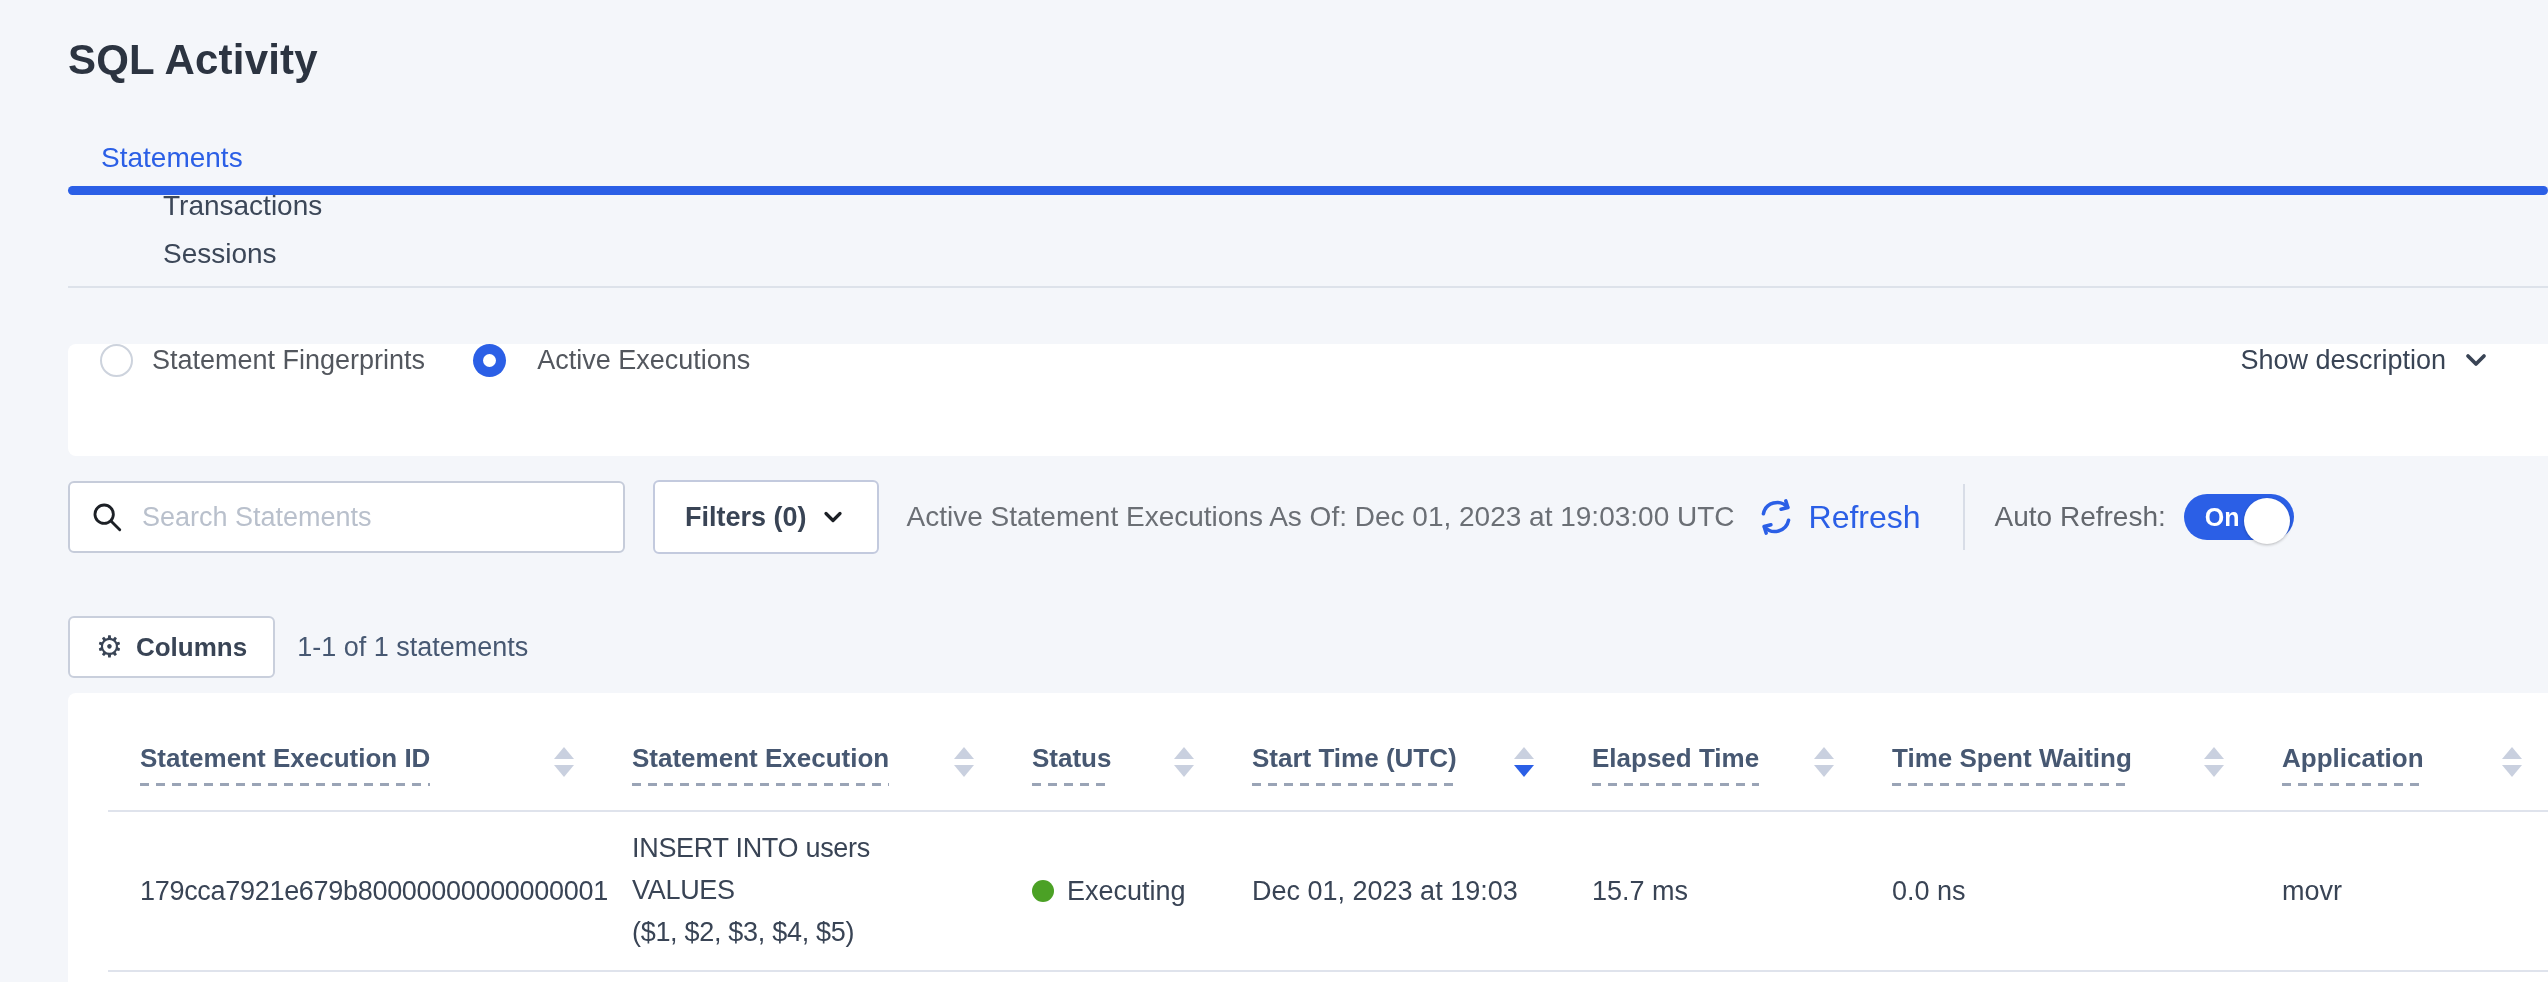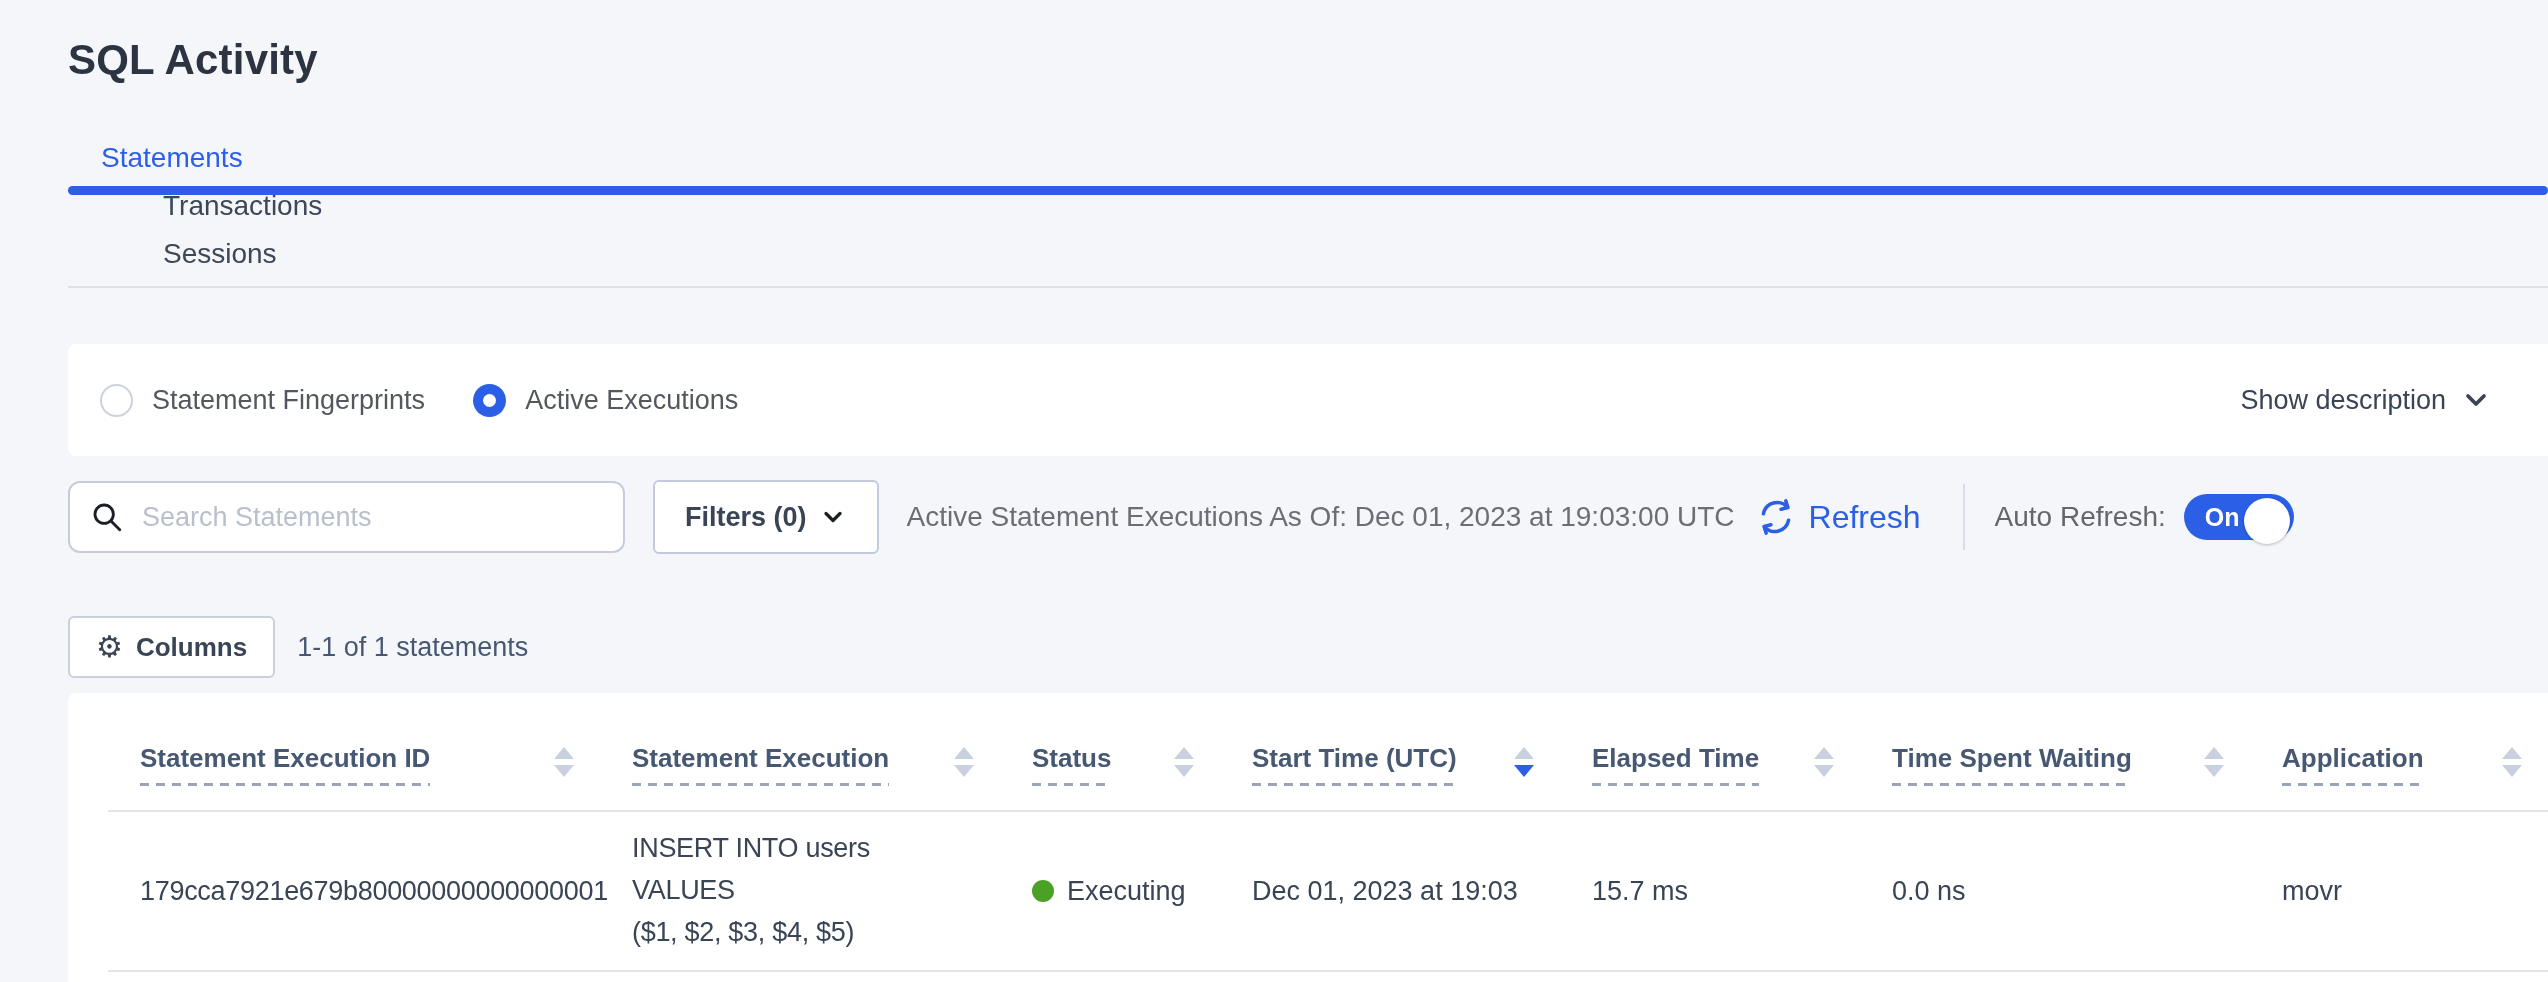--- a/index.html
+++ b/index.html
@@ -56,26 +56,26 @@
     margin-left:68px;
     width:calc(100% - 68px);
     border-radius:8px 0 0 8px;
   }
 
   
   .view-card {
     margin-top:56px;
     height:112px;
     display:flex;
-    align-items:center;
+    align-items:flex-start;
     padding:0 56px 0 32px;
   }
   .radio-group { display:flex; align-items:center; }
   .radio-option { display:flex; align-items:center; cursor:pointer; }
-  .radio-option + .radio-option { margin-left:48px; }
+  .radio-option + .radio-option { margin-left:48px;gap:12px; }
   .radio-circle {
     width:33px; height:33px;
     border-radius:50%;
     border:2px solid #cdd3dd;
     background:#fff;
     flex:0 0 auto;
   }
   .radio-circle.selected {
     border:none;
     background:var(--accent);
@@ -104,21 +104,21 @@
     display:flex;
     align-items:center;
     margin:24px 0 0 68px;
     height:74px;
   }
   .search-box {
     display:flex; align-items:center;
     width:557px; height:72px;
     background:#fff;
     border:2px solid #c6ccda;
-    border-radius:12px;
+    border-radius:6px;
     padding:4px 20px;
   }
   .search-box svg { flex:0 0 auto; }
   .search-box input {
     border:none; outline:none;
     flex:1;
     margin-left:18px;
     font-family:"Liberation Sans", sans-serif;
     font-size:27px;
     color:#394455;

